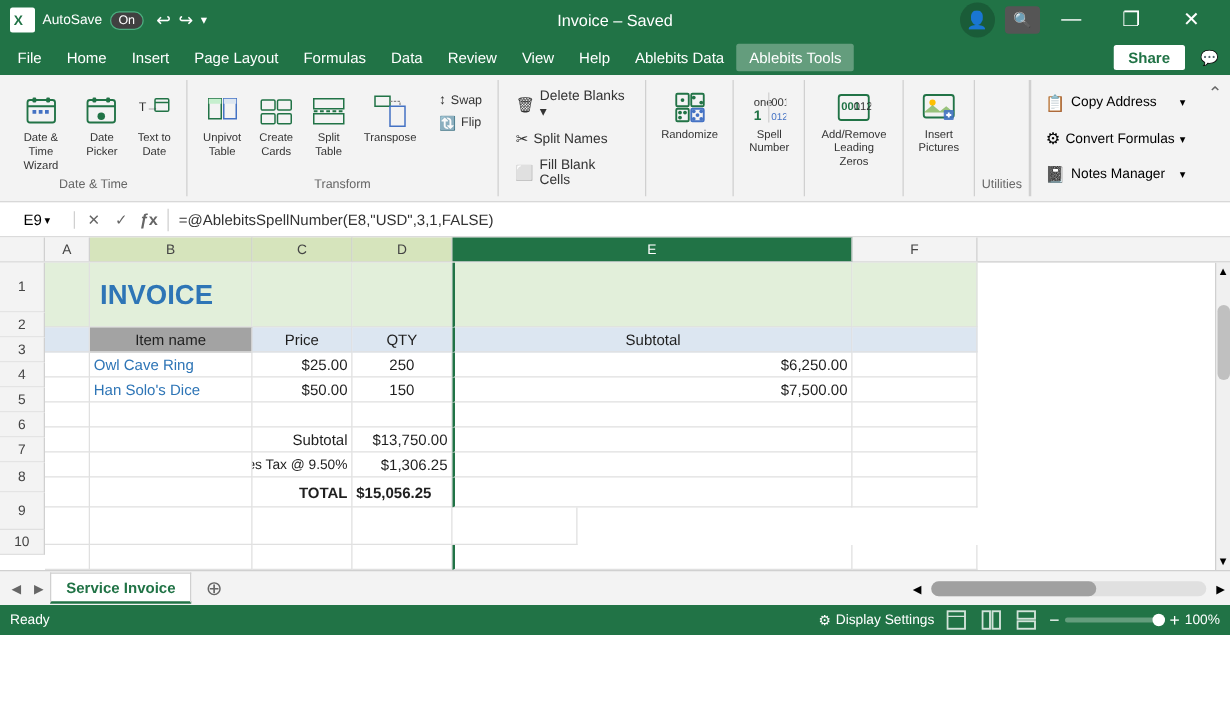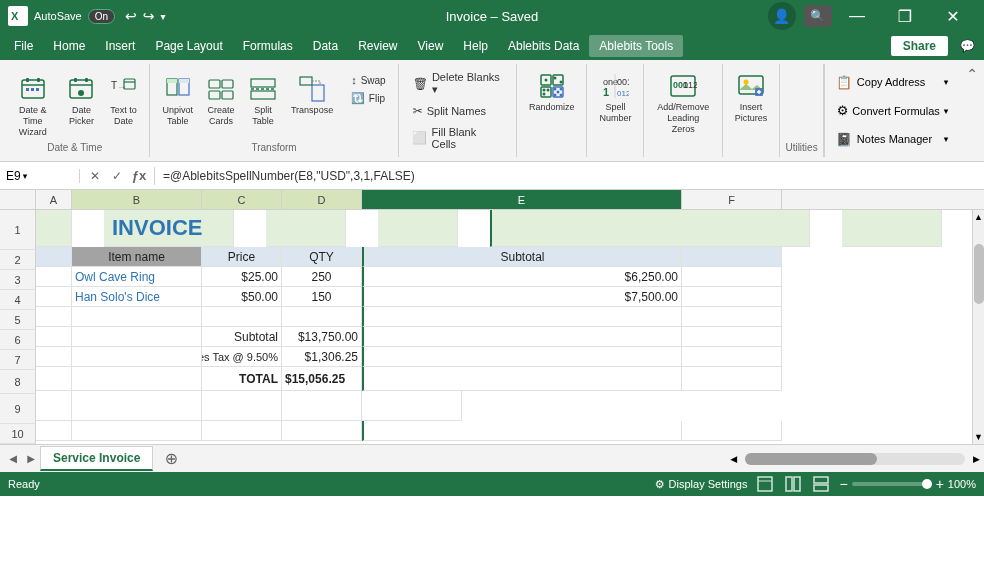--- a/index.html
+++ b/index.html
@@ -81,27 +81,28 @@
 
     
     .formulabar {
       display: flex;
       align-items: center;
       border-bottom: 1px solid #d0d0d0;
       height: 28px;
       background: white;
     }
     .cell-ref {
-      width: 80px;
+      width: 60px;
       border-right: 1px solid #d0d0d0;
       padding: 0 6px;
       font-size: 12px;
       text-align: center;
       display: flex;
       align-items: center;
+      justify-content: center;
     }
     .formula-controls { display: flex; align-items: center; padding: 0 6px; gap: 4px; border-right: 1px solid #d0d0d0; }
     .formula-ctrl-btn { width: 18px; height: 18px; display: flex; align-items: center; justify-content: center; cursor: pointer; font-size: 12px; color: #666; }
     .formula-input { flex: 1; padding: 0 8px; font-size: 12px; color: #333; display: flex; align-items: center; }
 
     
     .col-header-row {
       display: flex;
       background: #f3f3f3;
       border-bottom: 1px solid #d0d0d0;
@@ -541,21 +542,21 @@
       <div class="row-header" style="height:20px;">5</div>
       <div class="row-header" style="height:20px;">6</div>
       <div class="row-header" style="height:20px;">7</div>
       <div class="row-header" style="height:24px;">8</div>
       <div class="row-header" style="height:30px;">9</div>
       <div class="row-header" style="height:20px;">10</div>
     </div>
 
     <div style="flex:1;display:flex;flex-direction:column;">
 
-      <div style="display:flex;height:37px;gap:32px;">
+      <div style="display:flex;height:52px;">
         <div class="grid-cell col-a" style="border-right:1px solid #e0e0e0;border-bottom:1px solid #e0e0e0;background:#e2efda;"></div>
         <div class="grid-cell col-b" style="border-bottom:1px solid #e0e0e0;background:#e2efda;padding-left:8px;" colspan="4">
           <span style="color:#2e75b6;font-size:22px;font-weight:bold;">INVOICE</span>
         </div>
         <div class="grid-cell col-c" style="border-bottom:1px solid #e0e0e0;background:#e2efda;"></div>
         <div class="grid-cell col-d" style="border-bottom:1px solid #e0e0e0;background:#e2efda;"></div>
         <div class="grid-cell col-e" style="border-bottom:1px solid #e0e0e0;background:#e2efda;border-left:2px solid #217346;border-right:1px solid #e0e0e0;"></div>
         <div class="grid-cell col-f" style="border-bottom:1px solid #e0e0e0;background:#e2efda;"></div>
       </div>
 

